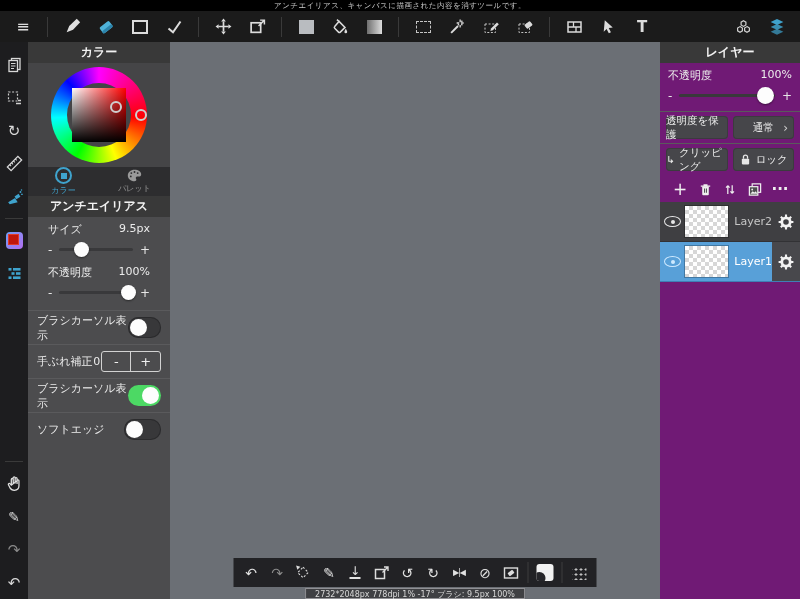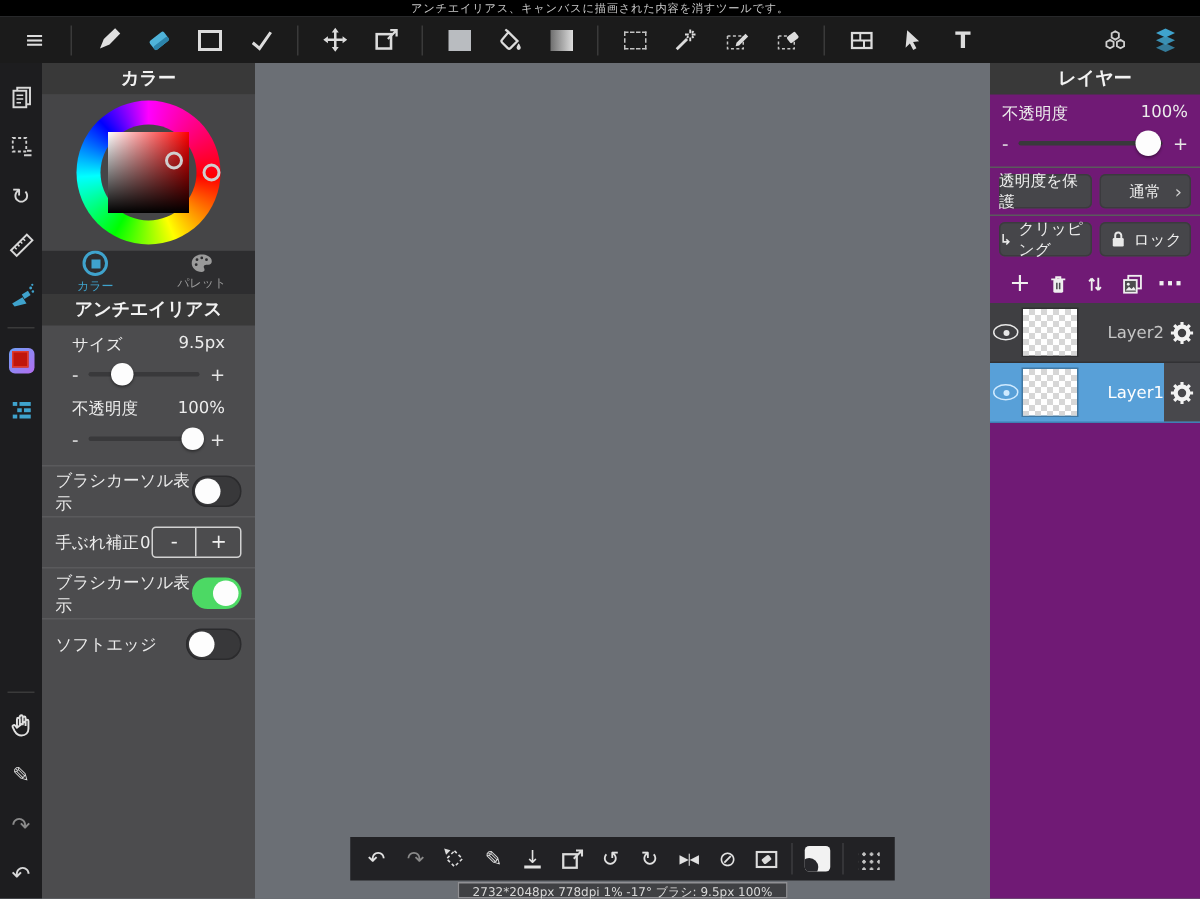--- a/index.html
+++ b/index.html
@@ -95,21 +95,21 @@
   #layer-list-title{height:15px;background:#7d7d80;font-size:10px;line-height:15px;color:#fff;padding-left:5px}
   .layer-row{height:39px;display:flex;align-items:center;background:#3f3f42;border-bottom:1px solid #323235}
   .layer-row.selected{background:#58a0d8;border-bottom-color:#3f7fb5}
   .eye-cell{width:27px;display:flex;align-items:center;justify-content:center}
   .eye{width:15px;height:9px;border:1.5px solid #e8e8e8;border-radius:50%;position:relative}
   .eye::after{content:"";position:absolute;left:50%;top:50%;width:4px;height:4px;margin:-2px 0 0 -2px;
     border-radius:50%;background:#e8e8e8}
   .layer-row.selected .eye{border-color:#cfeaff}
   .layer-row.selected .eye::after{background:#cfeaff}
   .layer-thumb{width:46px;height:31px;box-shadow:0 0 0 1px rgba(0,0,0,.25)}
-  .layer-name{flex:1;font-size:11px;color:#c6c6c6;padding-left:20px}
+  .layer-name{flex:1;font-size:11px;color:#c6c6c6;padding-left:6px}
   .layer-row.selected .layer-name{color:#fff}
   .gear-cell{width:30px;height:39px;display:flex;align-items:center;justify-content:center}
   .layer-row.selected .gear-cell{background:#48484c}
 </style>
 </head>
 <body>
 
 <div id="top-tipbar">
   <span>アンチエイリアス、キャンバスに描画された内容を消すツールです。</span>
 </div>

